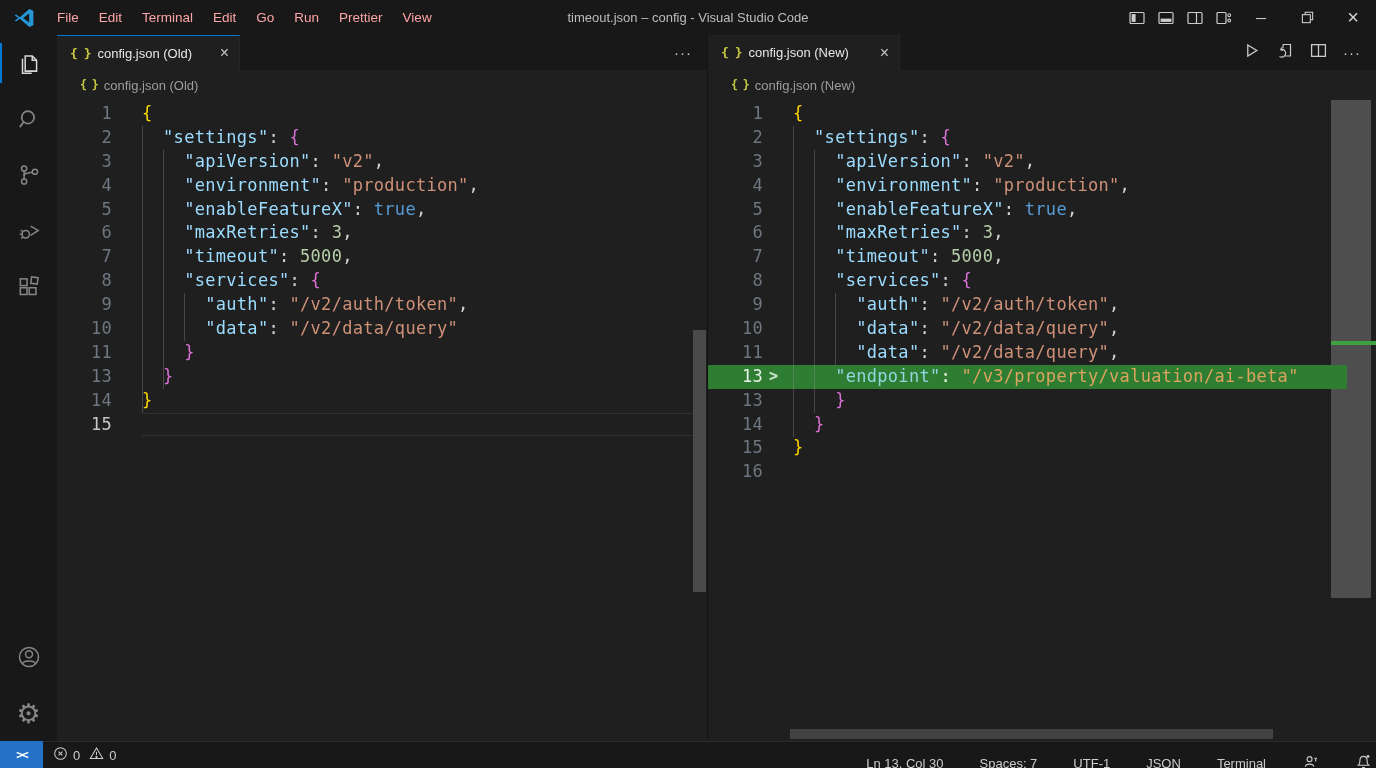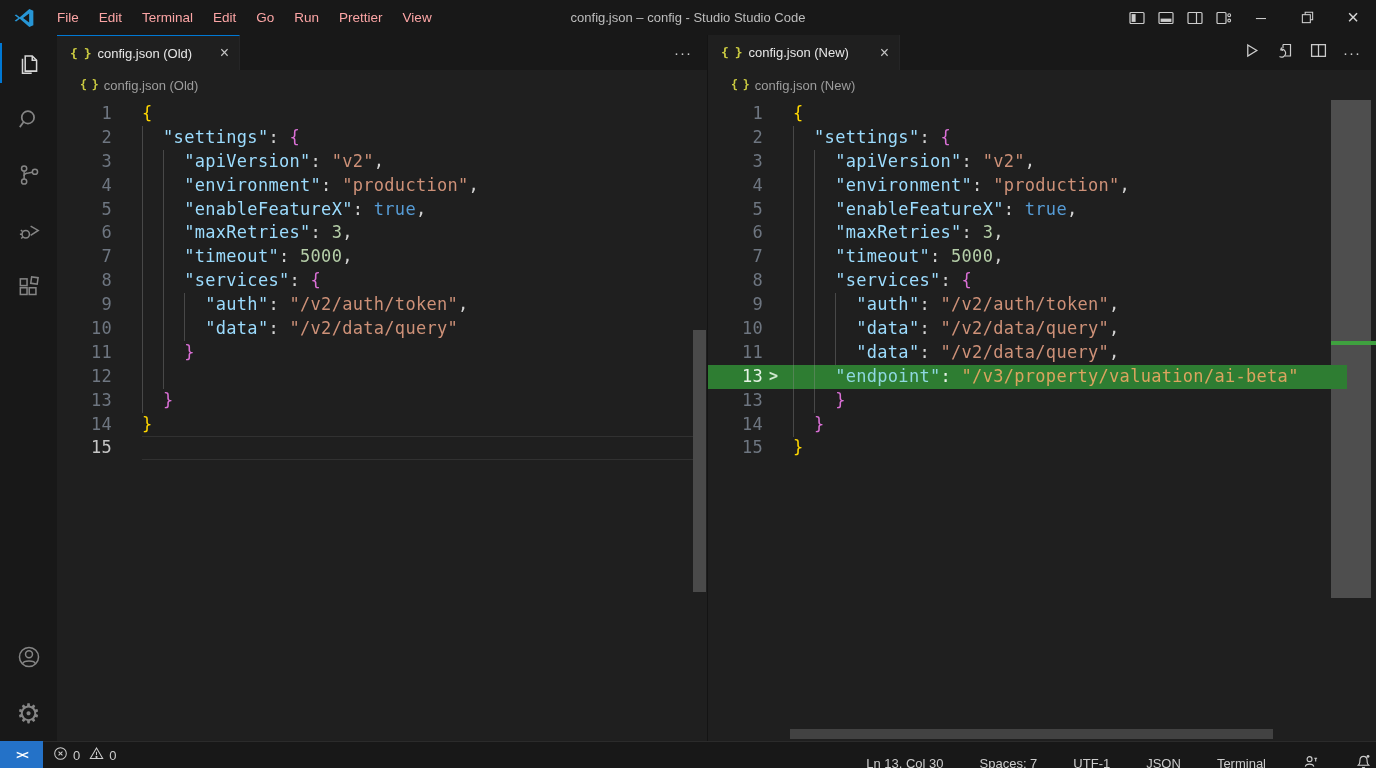--- a/index.html
+++ b/index.html
@@ -93,21 +93,21 @@
     <nav class="menubar">
       <span class="menu-item">File</span>
       <span class="menu-item">Edit</span>
       <span class="menu-item">Terminal</span>
       <span class="menu-item">Edit</span>
       <span class="menu-item">Go</span>
       <span class="menu-item">Run</span>
       <span class="menu-item">Prettier</span>
       <span class="menu-item">View</span>
     </nav>
-    <div class="window-title">config.json – config - Studio Studio Code</div>
+    <div class="window-title">timeout.json – config - Visual Studio Code</div>
     <div class="titlebar-right">
       <span class="li">
         <svg width="16" height="16" viewBox="0 0 16 16" fill="none">
             <rect x="1" y="2.5" width="14" height="11" rx="1" stroke="#cccccc" stroke-width="1.2"></rect>
             <rect x="2.6" y="4.1" width="4" height="7.8" fill="#cccccc"></rect>
           </svg>
       </span>
       <span class="li">
         <svg width="16" height="16" viewBox="0 0 16 16" fill="none">
             <rect x="1" y="2.5" width="14" height="11" rx="1" stroke="#cccccc" stroke-width="1.2"></rect>
@@ -214,21 +214,20 @@
             <div class="row"><span class="ln">2</span><span class="code"><span>  </span><span class="tk-key">"settings"</span><span>: </span><span class="tk-b2">{</span></span></div>
             <div class="row"><span class="ln">3</span><span class="code"><span>    </span><span class="tk-key">"apiVersion"</span><span>: </span><span class="tk-str">"v2"</span><span>,</span></span></div>
             <div class="row"><span class="ln">4</span><span class="code"><span>    </span><span class="tk-key">"environment"</span><span>: </span><span class="tk-str">"production"</span><span>,</span></span></div>
             <div class="row"><span class="ln">5</span><span class="code"><span>    </span><span class="tk-key">"enableFeatureX"</span><span>: </span><span class="tk-bool">true</span><span>,</span></span></div>
             <div class="row"><span class="ln">6</span><span class="code"><span>    </span><span class="tk-key">"maxRetries"</span><span>: </span><span class="tk-num">3</span><span>,</span></span></div>
             <div class="row"><span class="ln">7</span><span class="code"><span>    </span><span class="tk-key">"timeout"</span><span>: </span><span class="tk-num">5000</span><span>,</span></span></div>
             <div class="row"><span class="ln">8</span><span class="code"><span>    </span><span class="tk-key">"services"</span><span>: </span><span class="tk-b3">{</span></span></div>
             <div class="row"><span class="ln">9</span><span class="code"><span>      </span><span class="tk-key">"auth"</span><span>: </span><span class="tk-str">"/v2/auth/token"</span><span>,</span></span></div>
             <div class="row"><span class="ln">10</span><span class="code"><span>      </span><span class="tk-key">"data"</span><span>: </span><span class="tk-str">"/v2/data/query"</span></span></div>
             <div class="row"><span class="ln">11</span><span class="code"><span>    </span><span class="tk-b3">}</span></span></div>
-            <div class="row"><span class="ln">12</span><span class="code"></span></div>
             <div class="row"><span class="ln">13</span><span class="code"><span>  </span><span class="tk-b2">}</span></span></div>
             <div class="row"><span class="ln">14</span><span class="code"><span class="tk-b1">}</span></span></div>
             <div class="row cur"><span class="ln">15</span><span class="code"></span><span class="curbox"></span></div>
           </div>
         <div class="guide" style="left:85px; top:26px; height:287px;"></div>
         <div class="guide" style="left:106px; top:50px; height:239px;"></div>
         <div class="guide" style="left:127px; top:193px; height:48px;"></div>
         <div class="vscroll-left"></div>
       </div>
     </section>
@@ -279,20 +278,21 @@
             <div class="row"><span class="ln">6</span><span class="code"><span>    </span><span class="tk-key">"maxRetries"</span><span>: </span><span class="tk-num">3</span><span>,</span></span></div>
             <div class="row"><span class="ln">7</span><span class="code"><span>    </span><span class="tk-key">"timeout"</span><span>: </span><span class="tk-num">5000</span><span>,</span></span></div>
             <div class="row"><span class="ln">8</span><span class="code"><span>    </span><span class="tk-key">"services"</span><span>: </span><span class="tk-b3">{</span></span></div>
             <div class="row"><span class="ln">9</span><span class="code"><span>      </span><span class="tk-key">"auth"</span><span>: </span><span class="tk-str">"/v2/auth/token"</span><span>,</span></span></div>
             <div class="row"><span class="ln">10</span><span class="code"><span>      </span><span class="tk-key">"data"</span><span>: </span><span class="tk-str">"/v2/data/query"</span><span>,</span></span></div>
             <div class="row"><span class="ln">11</span><span class="code"><span>      </span><span class="tk-key">"data"</span><span>: </span><span class="tk-str">"/v2/data/query"</span><span>,</span></span></div>
             <div class="row hl"><span class="ln">13</span><span class="arrow">&gt;</span><span class="code"><span>    </span><span class="tk-hlKey">"endpoint"</span><span class="tk-hlPlain">: </span><span class="tk-hlStr">"/v3/property/valuation/ai-beta"</span></span></div>
             <div class="row"><span class="ln">13</span><span class="code"><span>    </span><span class="tk-b3">}</span></span></div>
             <div class="row"><span class="ln">14</span><span class="code"><span>  </span><span class="tk-b2">}</span></span></div>
             <div class="row"><span class="ln">15</span><span class="code"><span class="tk-b1">}</span></span></div>
+            <div class="row"><span class="ln">16</span><span class="code"></span></div>
           </div>
         <div class="guide" style="left:85px; top:26px; height:311px;"></div>
         <div class="guide" style="left:106px; top:50px; height:263px;"></div>
         <div class="guide" style="left:127px; top:193px; height:72px;"></div>
         <div class="hscroll"></div>
       </div>
     </section>
   </div>
 
   <div class="statusbar">

